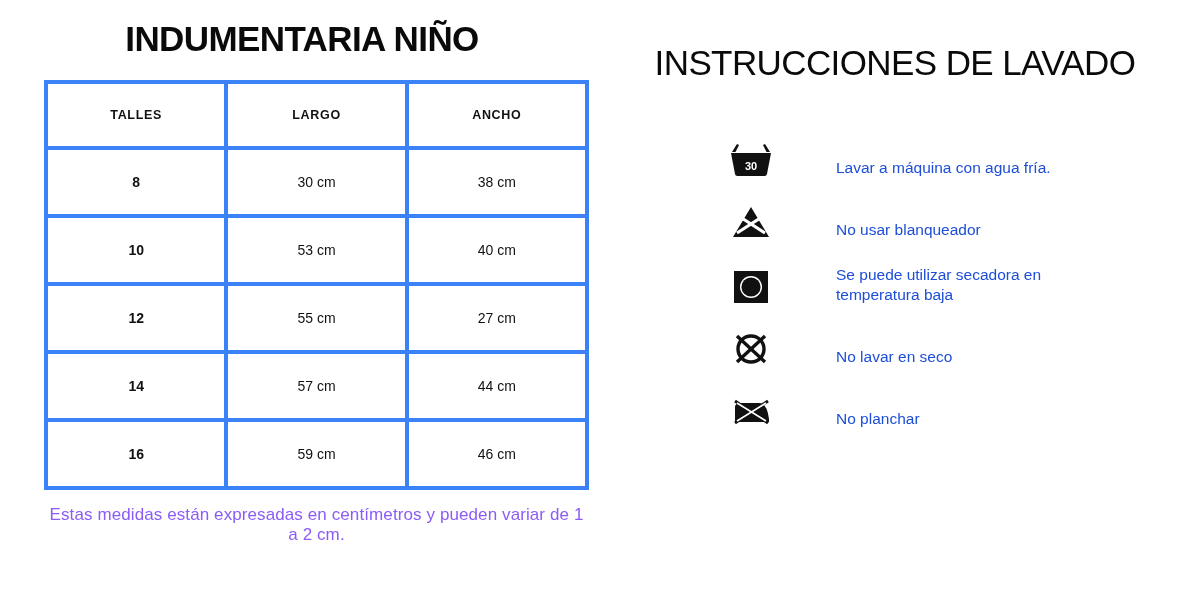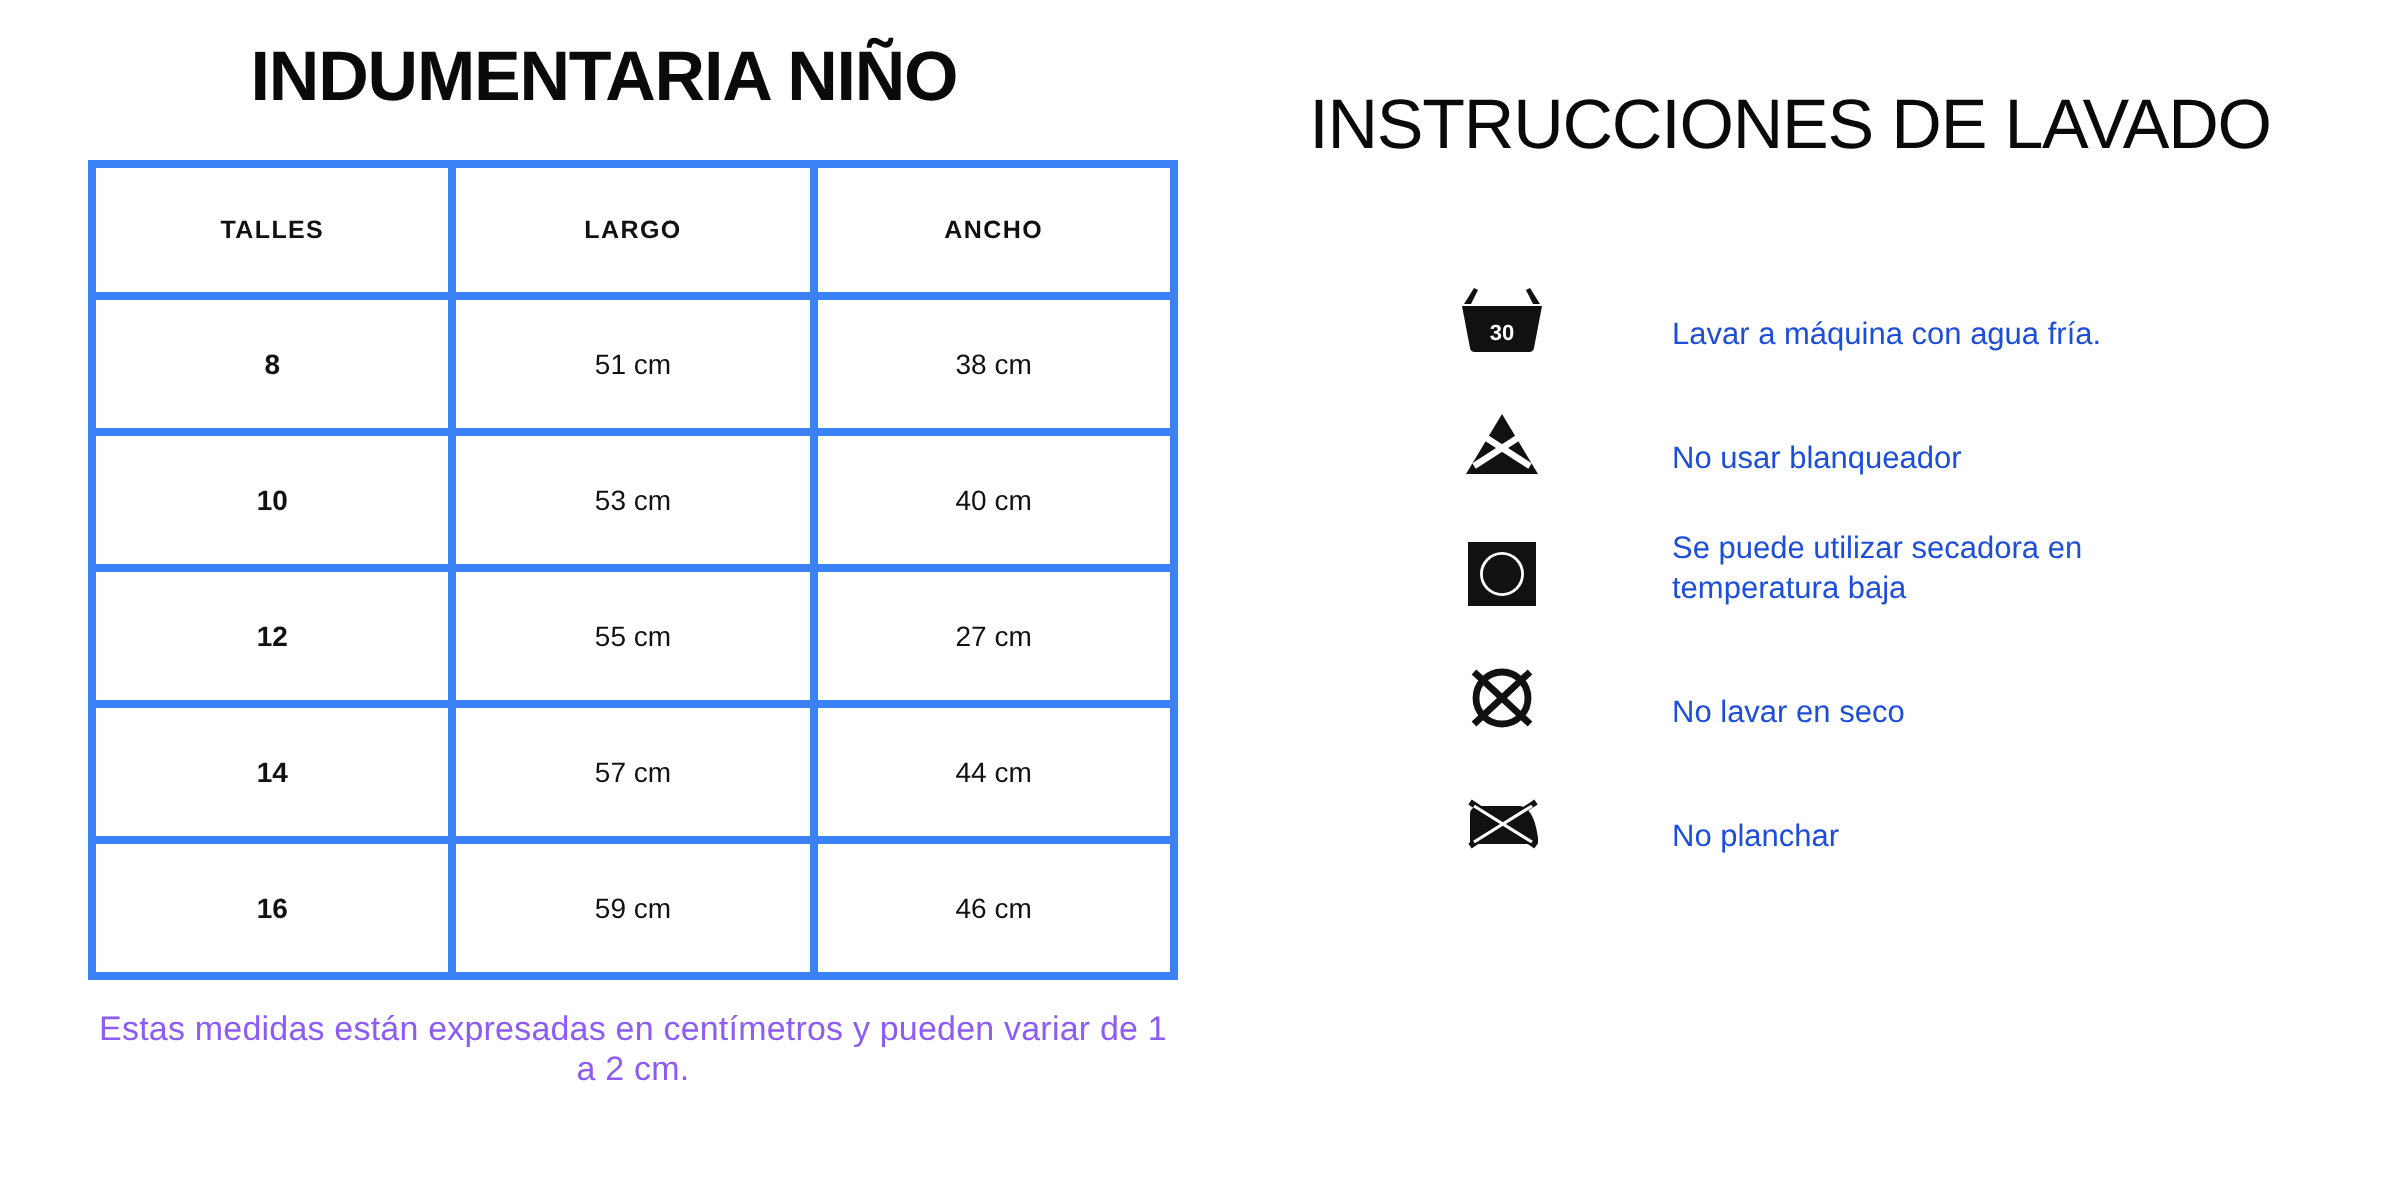--- a/index.html
+++ b/index.html
@@ -141,21 +141,21 @@
       <thead>
         <tr>
           <th>TALLES</th>
           <th>LARGO</th>
           <th>ANCHO</th>
         </tr>
       </thead>
       <tbody>
         <tr>
           <td class="size-cell">8</td>
-          <td>51 cm</td>
+          <td>30 cm</td>
           <td>38 cm</td>
         </tr>
         <tr>
           <td class="size-cell">10</td>
           <td>53 cm</td>
           <td>40 cm</td>
         </tr>
         <tr>
           <td class="size-cell">12</td>
           <td>55 cm</td>

